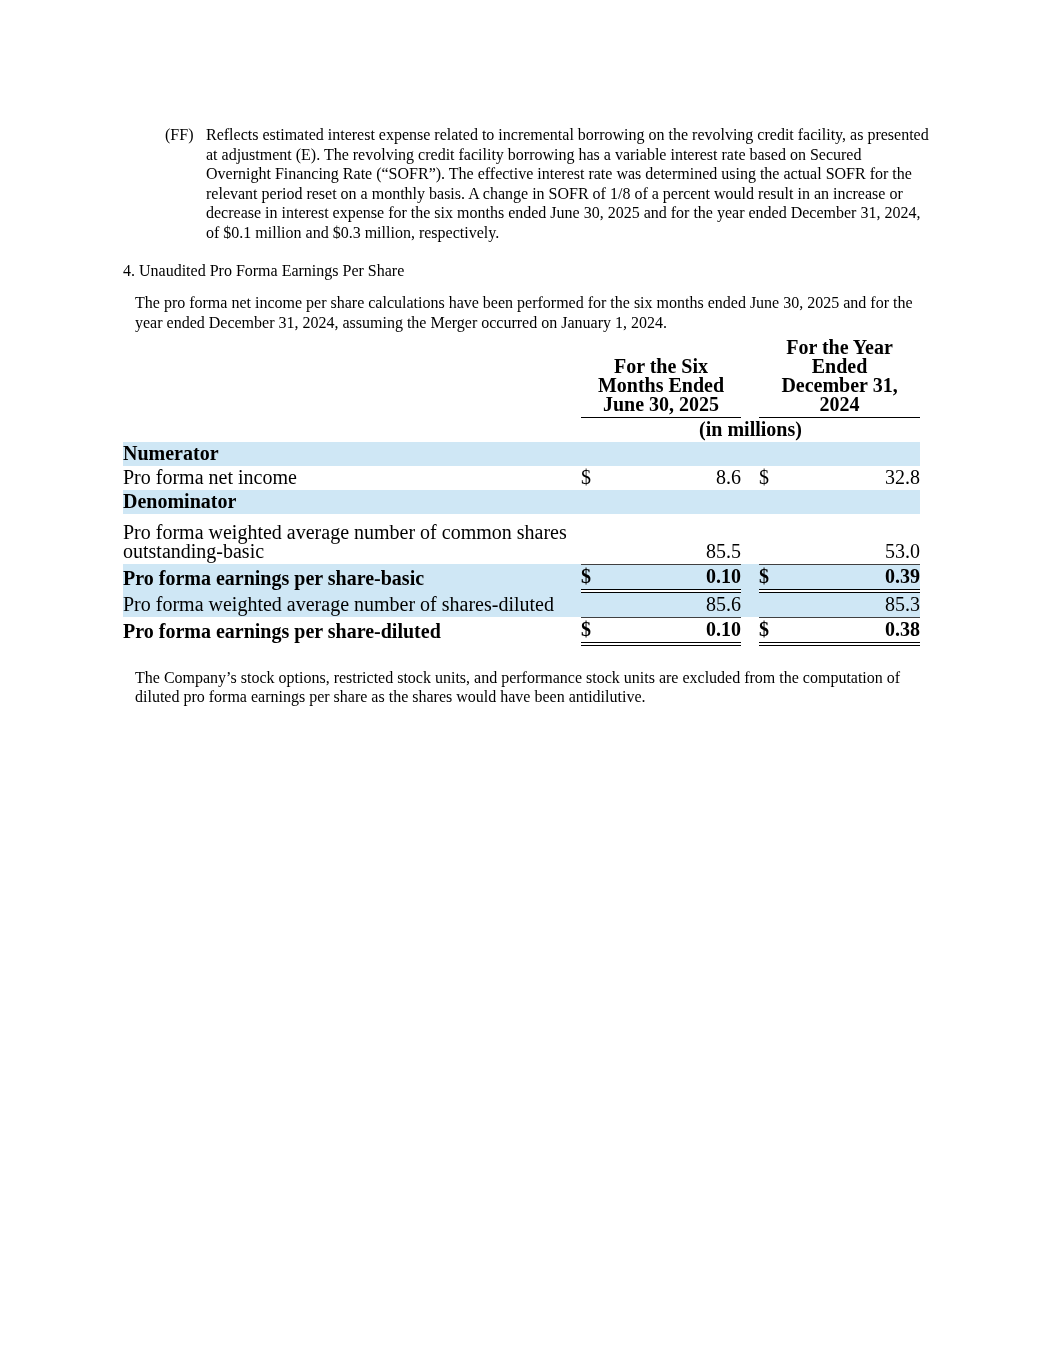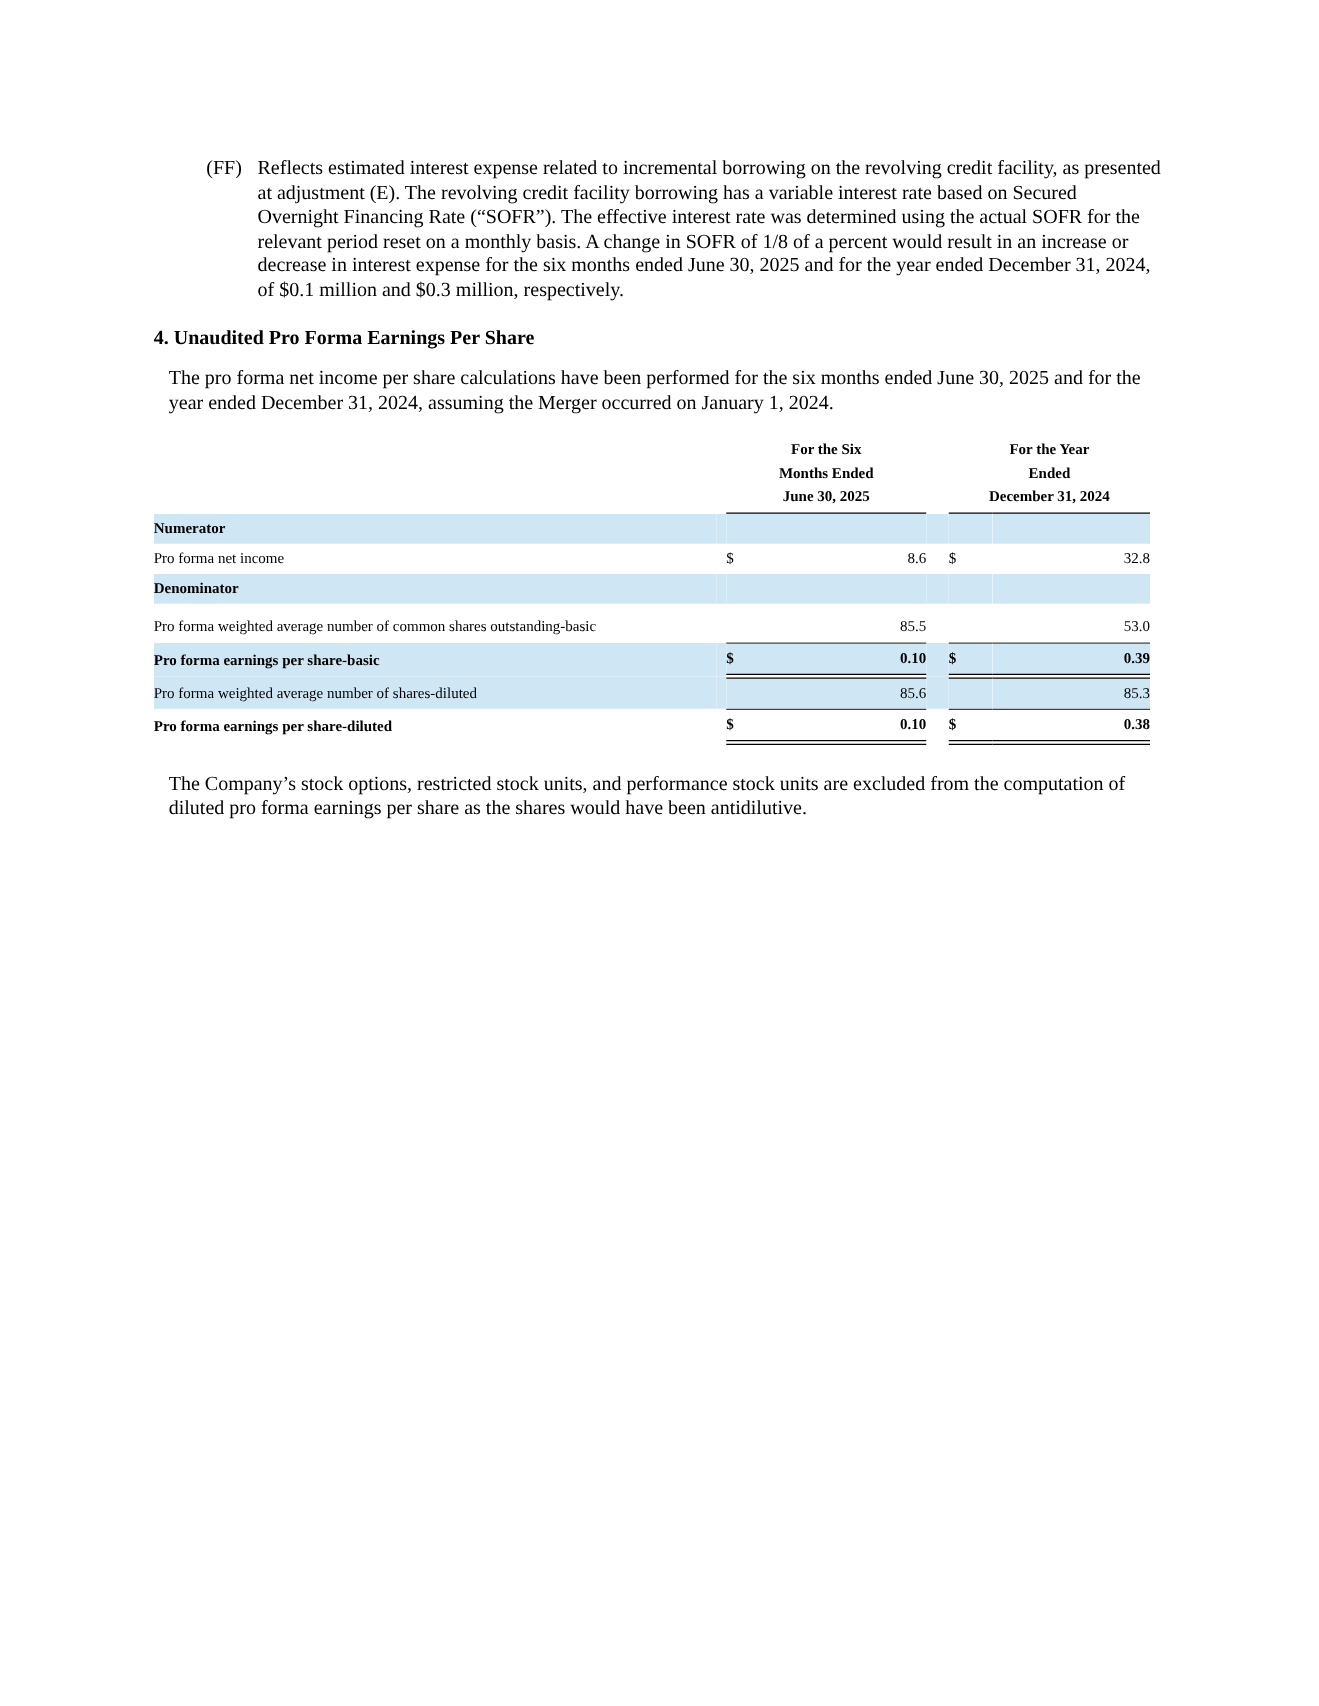--- a/index.html
+++ b/index.html
@@ -25,34 +25,34 @@
   }
   .fn-label {
     width: 41px;
     flex-shrink: 0;
   }
   .fn-text {
     flex: 1;
   }
   .section-heading {
     font-size: 16px;
-    font-weight: bold;
+    font-weight: normal;
     margin: 20px 0 0 0;
   }
   .para {
     font-size: 16px;
     line-height: 19.5px;
     margin: 13px 0 0 12px;
   }
   table.pf {
     border-collapse: collapse;
     table-layout: fixed;
     width: 797px;
-    margin-top: 16px;
-    font-size: 12px;
+    margin-top: 4px;
+    font-size: 20px;
     line-height: 19px;
   }
   table.pf td {
     padding: 2px 0 3px 0;
     vertical-align: bottom;
     overflow: hidden;
   }
   .col-hdr {
     font-weight: bold;
     text-align: center;
@@ -125,20 +125,25 @@
       <td></td>
       <td colspan="2" class="col-hdr">For the Six
 Months Ended
 June 30, 2025</td>
       <td></td>
       <td colspan="2" class="col-hdr">For the Year
 Ended
 December 31, 2024</td>
     </tr>
 
+    <tr>
+      <td></td>
+      <td></td>
+      <td colspan="5" class="in-millions">(in millions)</td>
+    </tr>
 
     <tr class="hl">
       <td class="lbl bold">Numerator</td>
       <td></td>
       <td></td>
       <td></td>
       <td></td>
       <td></td>
       <td></td>
     </tr>

